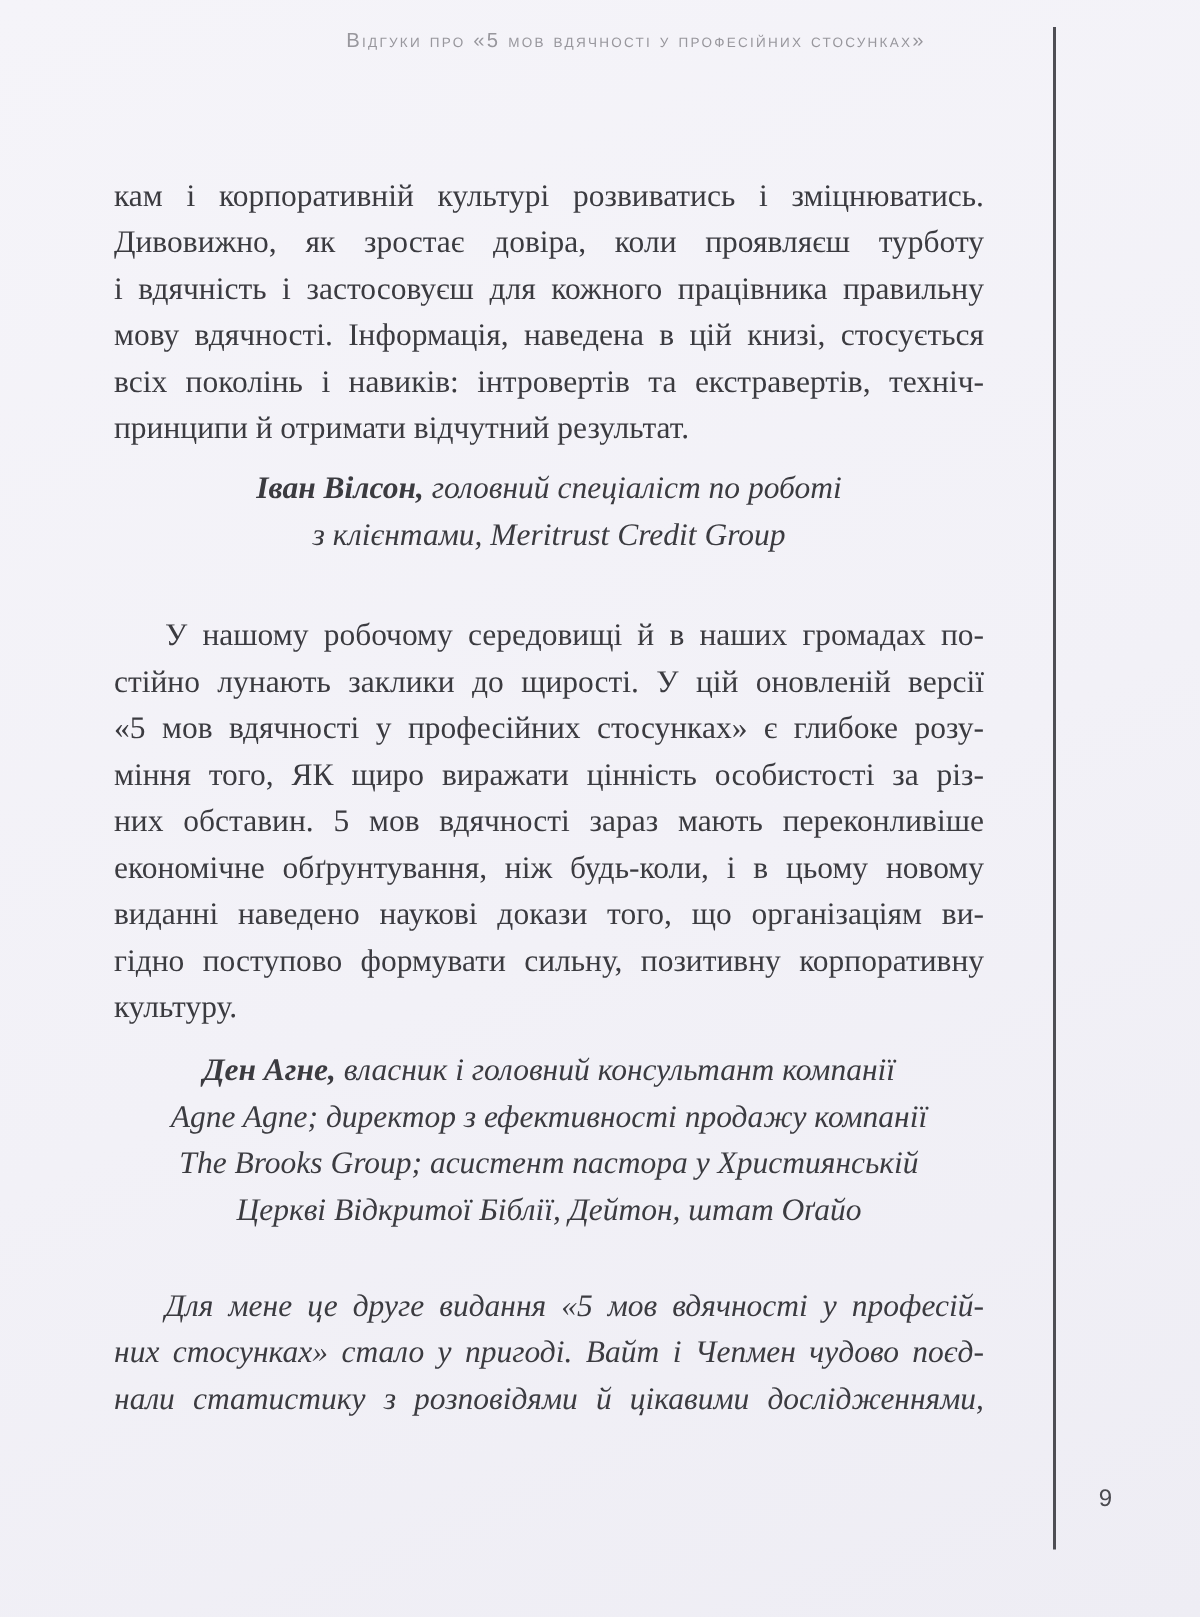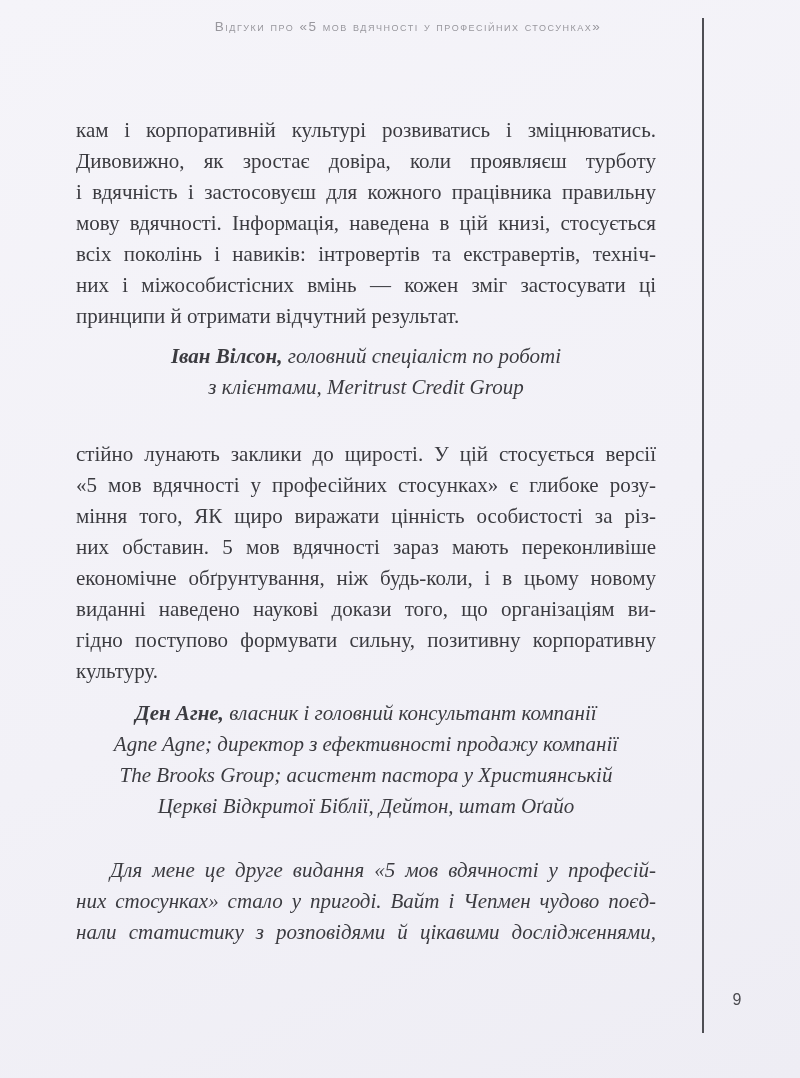--- a/index.html
+++ b/index.html
@@ -5,21 +5,21 @@
   html,body { margin:0; padding:0; }
   .page {
     position:relative;
     width:800px; height:1078px;
     background:linear-gradient(155deg,#f5f4f9 0%, #f2f1f7 55%, #eeedf4 100%);
     overflow:hidden;
     font-family:"Liberation Serif","DejaVu Serif",serif;
   }
   .running-head {
     position:absolute;
-    top:19px; left:408px;
+    top:19px; left:424px;
     transform:translateX(-50%);
     white-space:nowrap;
     font-family:"Liberation Sans","DejaVu Sans",sans-serif;
     font-variant-caps:small-caps;
     font-size:13.5px;
     letter-spacing:1.5px;
     color:#98979d;
   }
   .vrule {
     position:absolute;
@@ -76,31 +76,31 @@
   <div class="vrule"></div>
 
   <main class="text-col">
 
     <section class="para">
       <div class="jl">кам і корпоративній культурі розвиватись і зміцнюватись.</div>
       <div class="jl">Дивовижно, як зростає довіра, коли проявляєш турботу</div>
       <div class="jl">і вдячність і застосовуєш для кожного працівника правильну</div>
       <div class="jl">мову вдячності. Інформація, наведена в цій книзі, стосується</div>
       <div class="jl">всіх поколінь і навиків: інтровертів та екстравертів, техніч-</div>
-      <div class="jl">них і міжособистісних вмінь — кожен зміг застосувати ці</div>
       <div class="jl jl-last">принципи й отримати відчутний результат.</div>
     </section>
 
     <section class="attr mt-attr1">
       <div class="attr-line"><span class="attr-name">Іван Вілсон,</span><span> головний спеціаліст по роботі</span></div>
       <div class="attr-line">з клієнтами, Meritrust Credit Group</div>
     </section>
 
     <section class="para mt-para2">
-      <div class="jl">стійно лунають заклики до щирості. У цій стосується версії</div>
+      <div class="jl indent">У нашому робочому середовищі й в наших громадах по-</div>
+      <div class="jl">стійно лунають заклики до щирості. У цій оновленій версії</div>
       <div class="jl">«5 мов вдячності у професійних стосунках» є глибоке розу-</div>
       <div class="jl">міння того, ЯК щиро виражати цінність особистості за різ-</div>
       <div class="jl">них обставин. 5 мов вдячності зараз мають переконливіше</div>
       <div class="jl">економічне обґрунтування, ніж будь-коли, і в цьому новому</div>
       <div class="jl">виданні наведено наукові докази того, що організаціям ви-</div>
       <div class="jl">гідно поступово формувати сильну, позитивну корпоративну</div>
       <div class="jl jl-last">культуру.</div>
     </section>
 
     <section class="attr mt-attr2">

